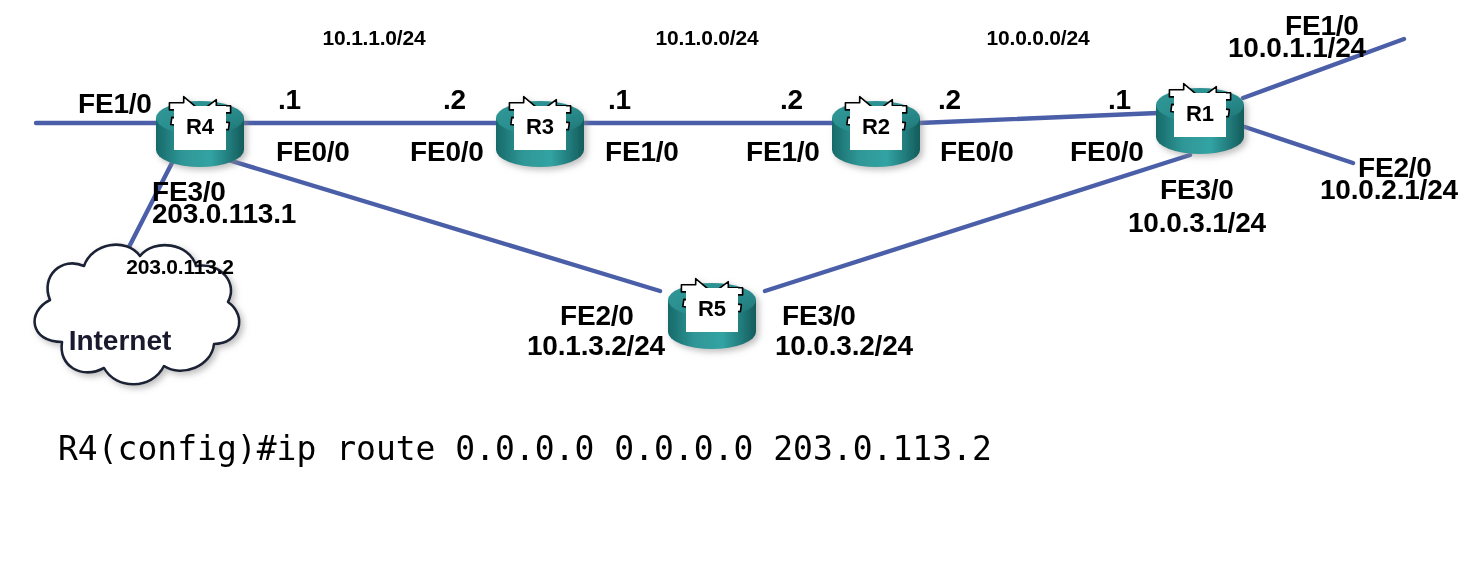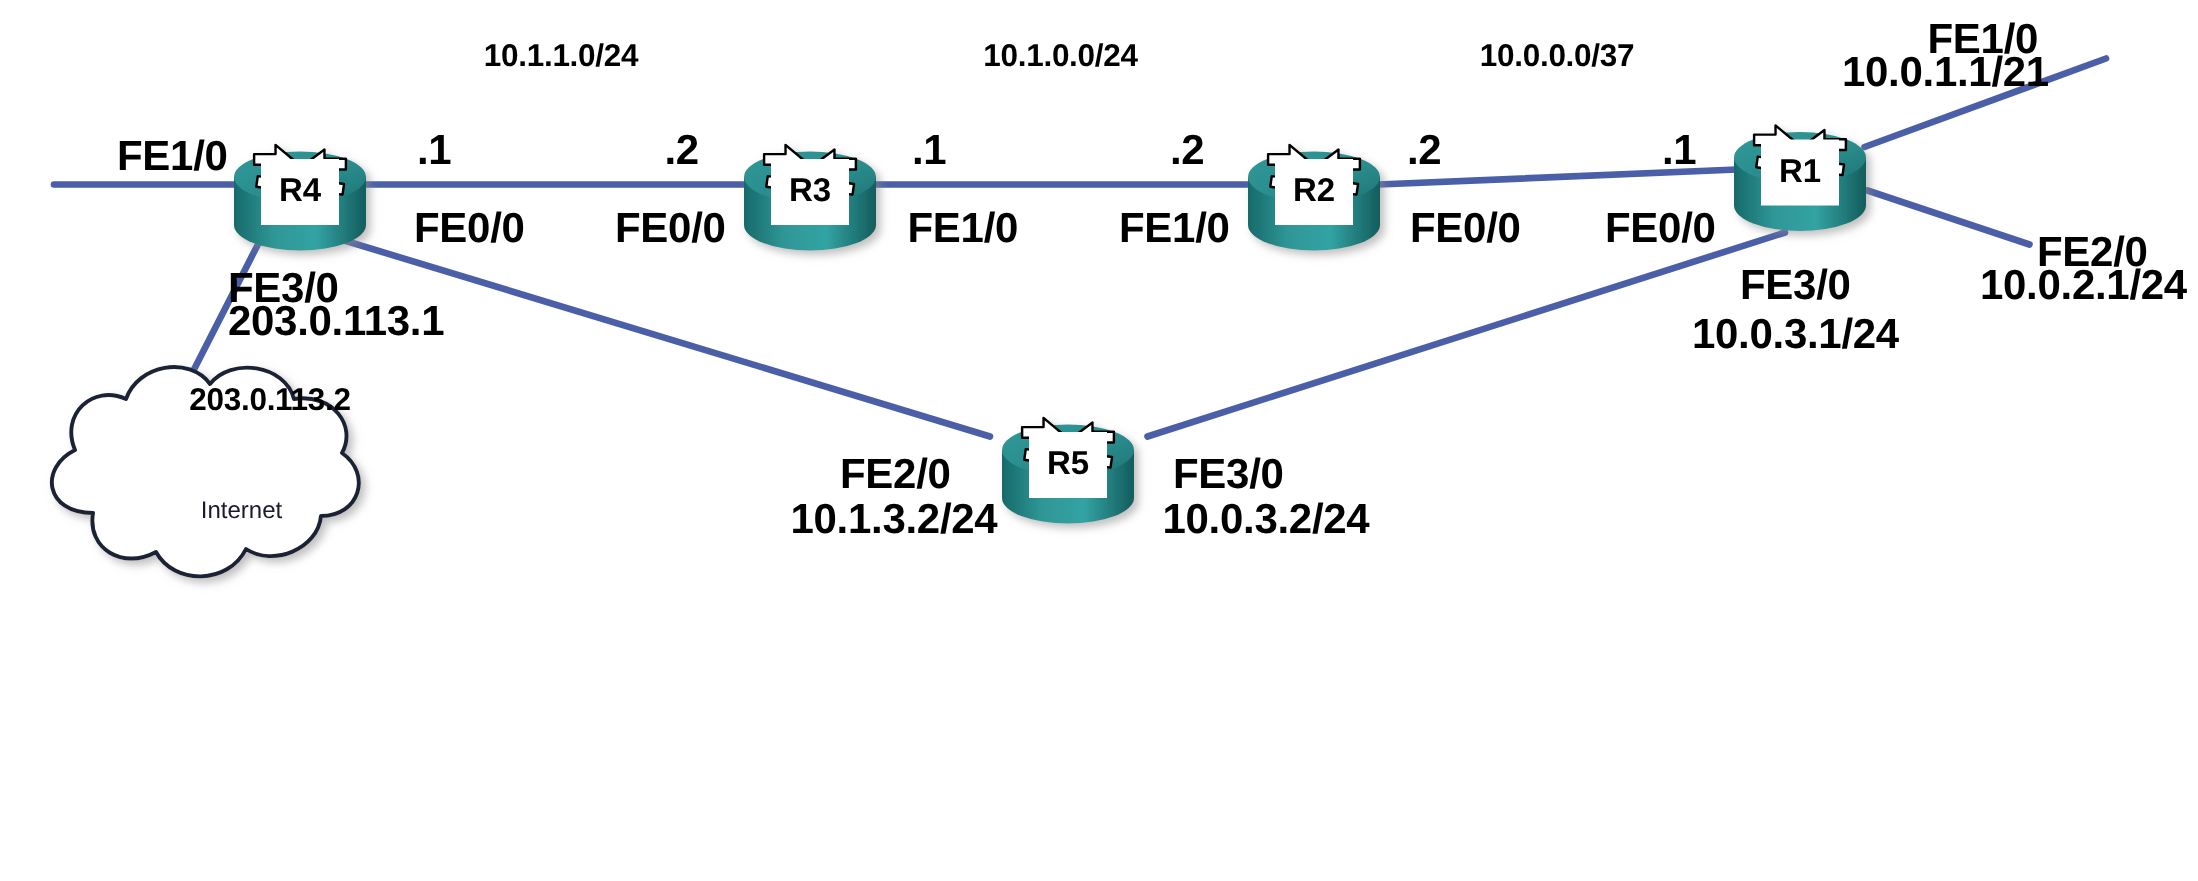--- a/index.html
+++ b/index.html
@@ -6,22 +6,22 @@
   body{width:1465px;height:587px;font-family:"Liberation Sans",sans-serif;overflow:hidden;}
   #stage{position:relative;width:1465px;height:587px;background:#fff;padding-left:39px;}
   #netsvg{position:absolute;left:0;top:0;width:1465px;height:420px;}
   .lbl{position:absolute;font-family:"Liberation Sans",sans-serif;font-weight:bold;color:#000;
        white-space:pre;line-height:1.12;letter-spacing:-0.2px;}
   .lbl.sub{font-size:21px;}
   .lbl.iface{font-size:28px;}
   .ctr{text-align:center;transform:translateX(-50%);}
   .rname{position:absolute;font-size:22px;font-weight:bold;color:#000;text-align:center;
          transform:translate(-50%,-50%);}
-  .cloudtxt{position:absolute;font-size:16px;color:#1a1a2e;font-weight:normal;
-            transform:translate(-50%,-50%);font-family:"Liberation Sans",sans-serif;margin-left:41px;}
+  .cloudtxt{position:absolute;font-size:28px;color:#1a1a2e;font-weight:bold;
+            transform:translate(-50%,-50%);font-family:"Liberation Sans",sans-serif;}
   #cli{position:absolute;left:58px;top:424px;width:1400px;
        font-family:"DejaVu Sans Mono",monospace;font-size:33px;line-height:50px;
        color:#000;white-space:pre;}
   .cliline{display:block;}
 </style>
 </head>
 <body>
 
 <div id="stage">
 
@@ -104,51 +104,51 @@
                C 248 316 240 344 214 344
                C 212 366 182 378 164 366
                C 152 390 116 390 104 368
                C 82 380 58 366 62 342 Z" fill="#ffffff" stroke="#1b2235" stroke-width="2.6" stroke-linejoin="round"></path>
     </g>
   </svg>
 
   <div id="labels-layer">
       <div class="lbl sub ctr" style="left: 374px; top: 26px;">10.1.1.0/24</div>
       <div class="lbl sub ctr" style="left: 707px; top: 26px;">10.1.0.0/24</div>
-      <div class="lbl sub ctr" style="left: 1038px; top: 26px;">10.0.0.0/37</div>
+      <div class="lbl sub ctr" style="left: 1038px; top: 26px;">10.0.0.0/24</div>
       <div class="lbl sub ctr" style="left: 180px; top: 255px;">203.0.113.2</div>
       <div class="lbl iface" style="left: 78px; top: 88px;">FE1/0</div>
       <div class="lbl iface" style="left: 278px; top: 84px;">.1</div>
       <div class="lbl iface" style="left: 276px; top: 136px;">FE0/0</div>
       <div class="lbl iface" style="left: 152px; top: 176px;">FE3/0</div>
       <div class="lbl iface" style="left: 152px; top: 198px;">203.0.113.1</div>
       <div class="lbl iface" style="left: 443px; top: 84px;">.2</div>
       <div class="lbl iface" style="left: 410px; top: 136px;">FE0/0</div>
       <div class="lbl iface" style="left: 608px; top: 84px;">.1</div>
       <div class="lbl iface" style="left: 605px; top: 136px;">FE1/0</div>
       <div class="lbl iface" style="left: 780px; top: 84px;">.2</div>
       <div class="lbl iface" style="left: 746px; top: 136px;">FE1/0</div>
       <div class="lbl iface" style="left: 938px; top: 84px;">.2</div>
       <div class="lbl iface" style="left: 940px; top: 136px;">FE0/0</div>
       <div class="lbl iface" style="left: 1108px; top: 84px;">.1</div>
       <div class="lbl iface" style="left: 1070px; top: 136px;">FE0/0</div>
       <div class="lbl iface" style="left: 1285px; top: 10px;">FE1/0</div>
-      <div class="lbl iface" style="left: 1228px; top: 32px;">10.0.1.1/21</div>
+      <div class="lbl iface" style="left: 1228px; top: 32px;">10.0.1.1/24</div>
       <div class="lbl iface" style="left: 1358px; top: 152px;">FE2/0</div>
       <div class="lbl iface" style="left: 1320px; top: 174px;">10.0.2.1/24</div>
       <div class="lbl iface" style="left: 1160px; top: 174px;">FE3/0</div>
       <div class="lbl iface" style="left: 1128px; top: 207px;">10.0.3.1/24</div>
       <div class="lbl iface" style="left: 560px; top: 300px;">FE2/0</div>
       <div class="lbl iface" style="left: 527px; top: 330px; text-align: right;">10.1.3.2/24</div>
       <div class="lbl iface" style="left: 782px; top: 300px;">FE3/0</div>
       <div class="lbl iface" style="left: 775px; top: 330px;">10.0.3.2/24</div>
     </div>
 
   <div class="cloudtxt" style="left:120px;top:341px;">Internet</div>
 
-  <div id="cli"></div>
+  <div id="cli"><span class="cliline">R4(config)#ip route 0.0.0.0 0.0.0.0 203.0.113.2</span></div>
 
 <div class="rname" style="left: 200px; top: 127px;">R4</div>
     <div class="rname" style="left: 540px; top: 127px;">R3</div>
     <div class="rname" style="left: 876px; top: 127px;">R2</div>
     <div class="rname" style="left: 1200px; top: 114px;">R1</div>
     <div class="rname" style="left: 712px; top: 309px;">R5</div>
   </div>
 
 </body></html>

